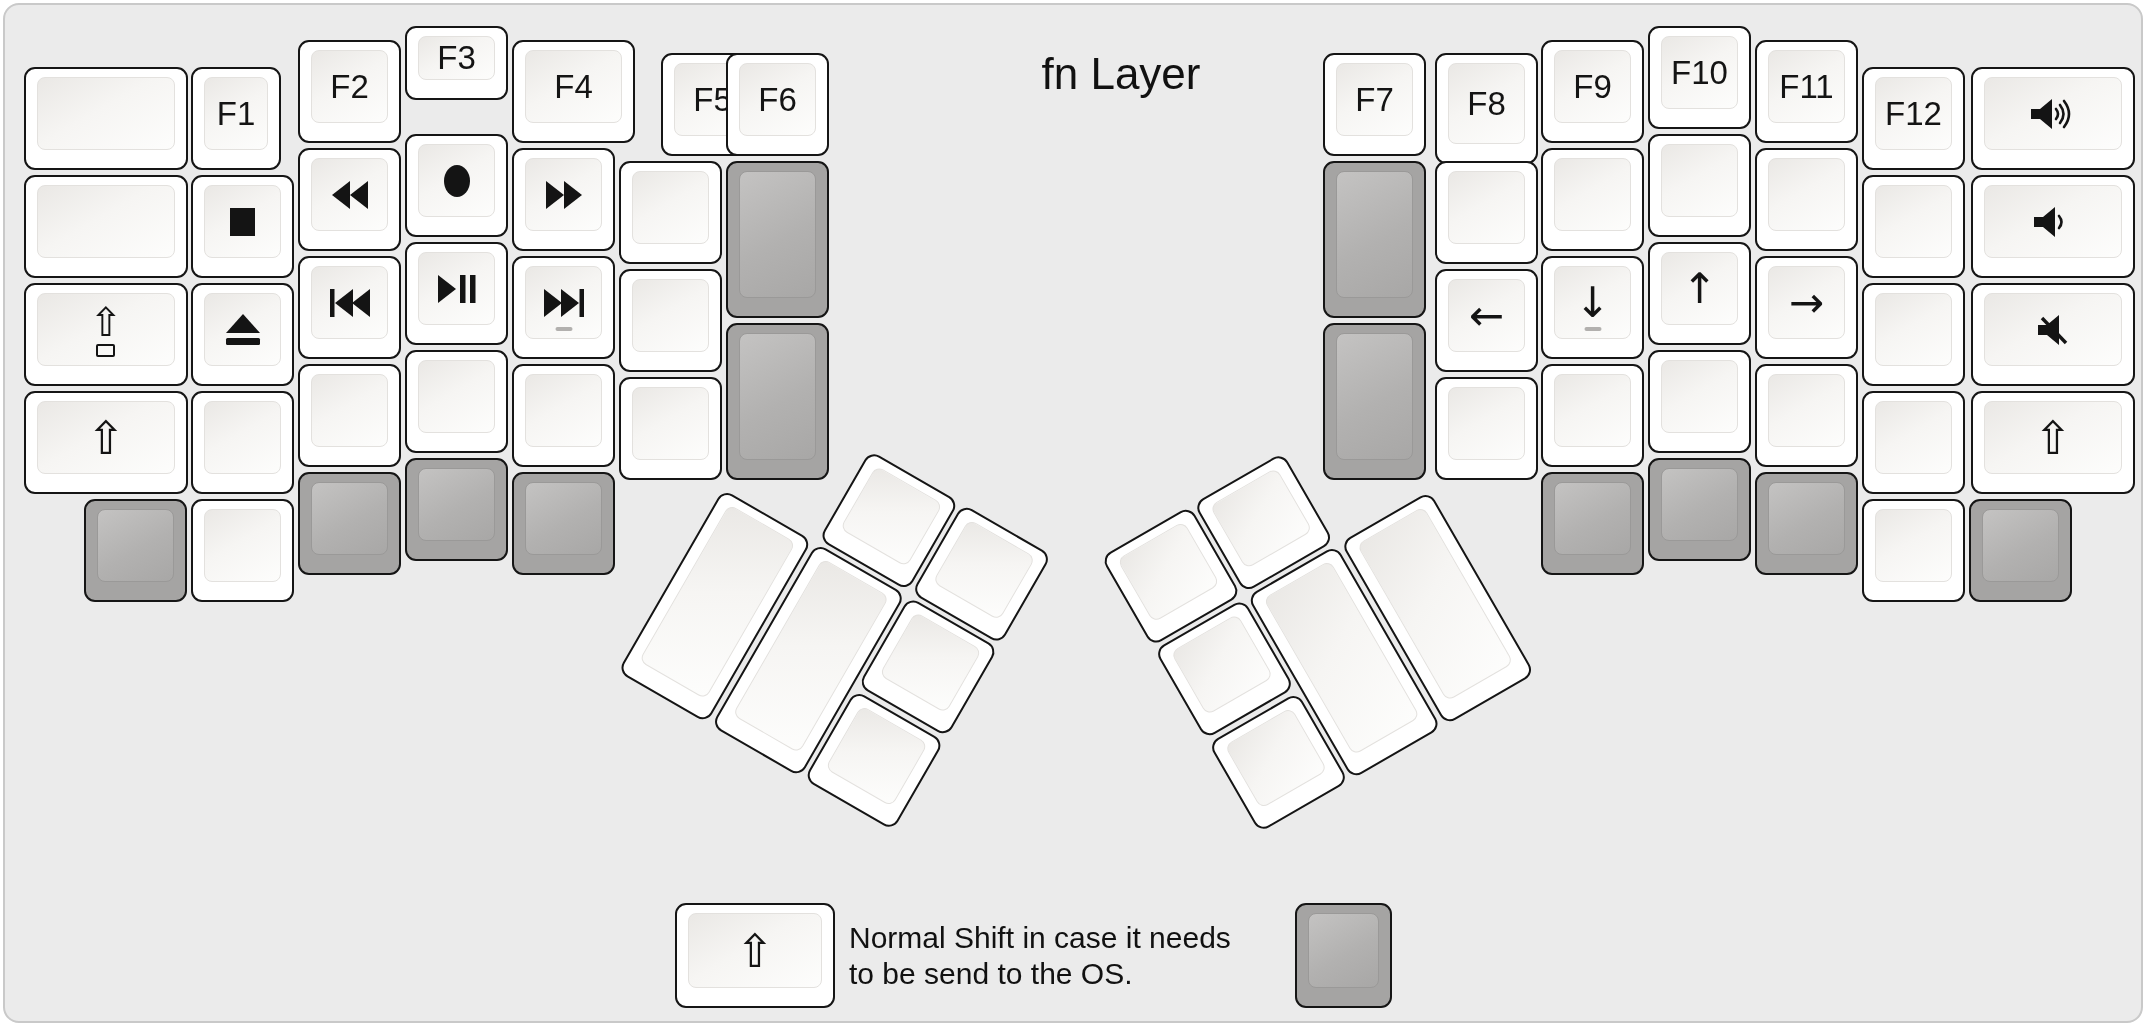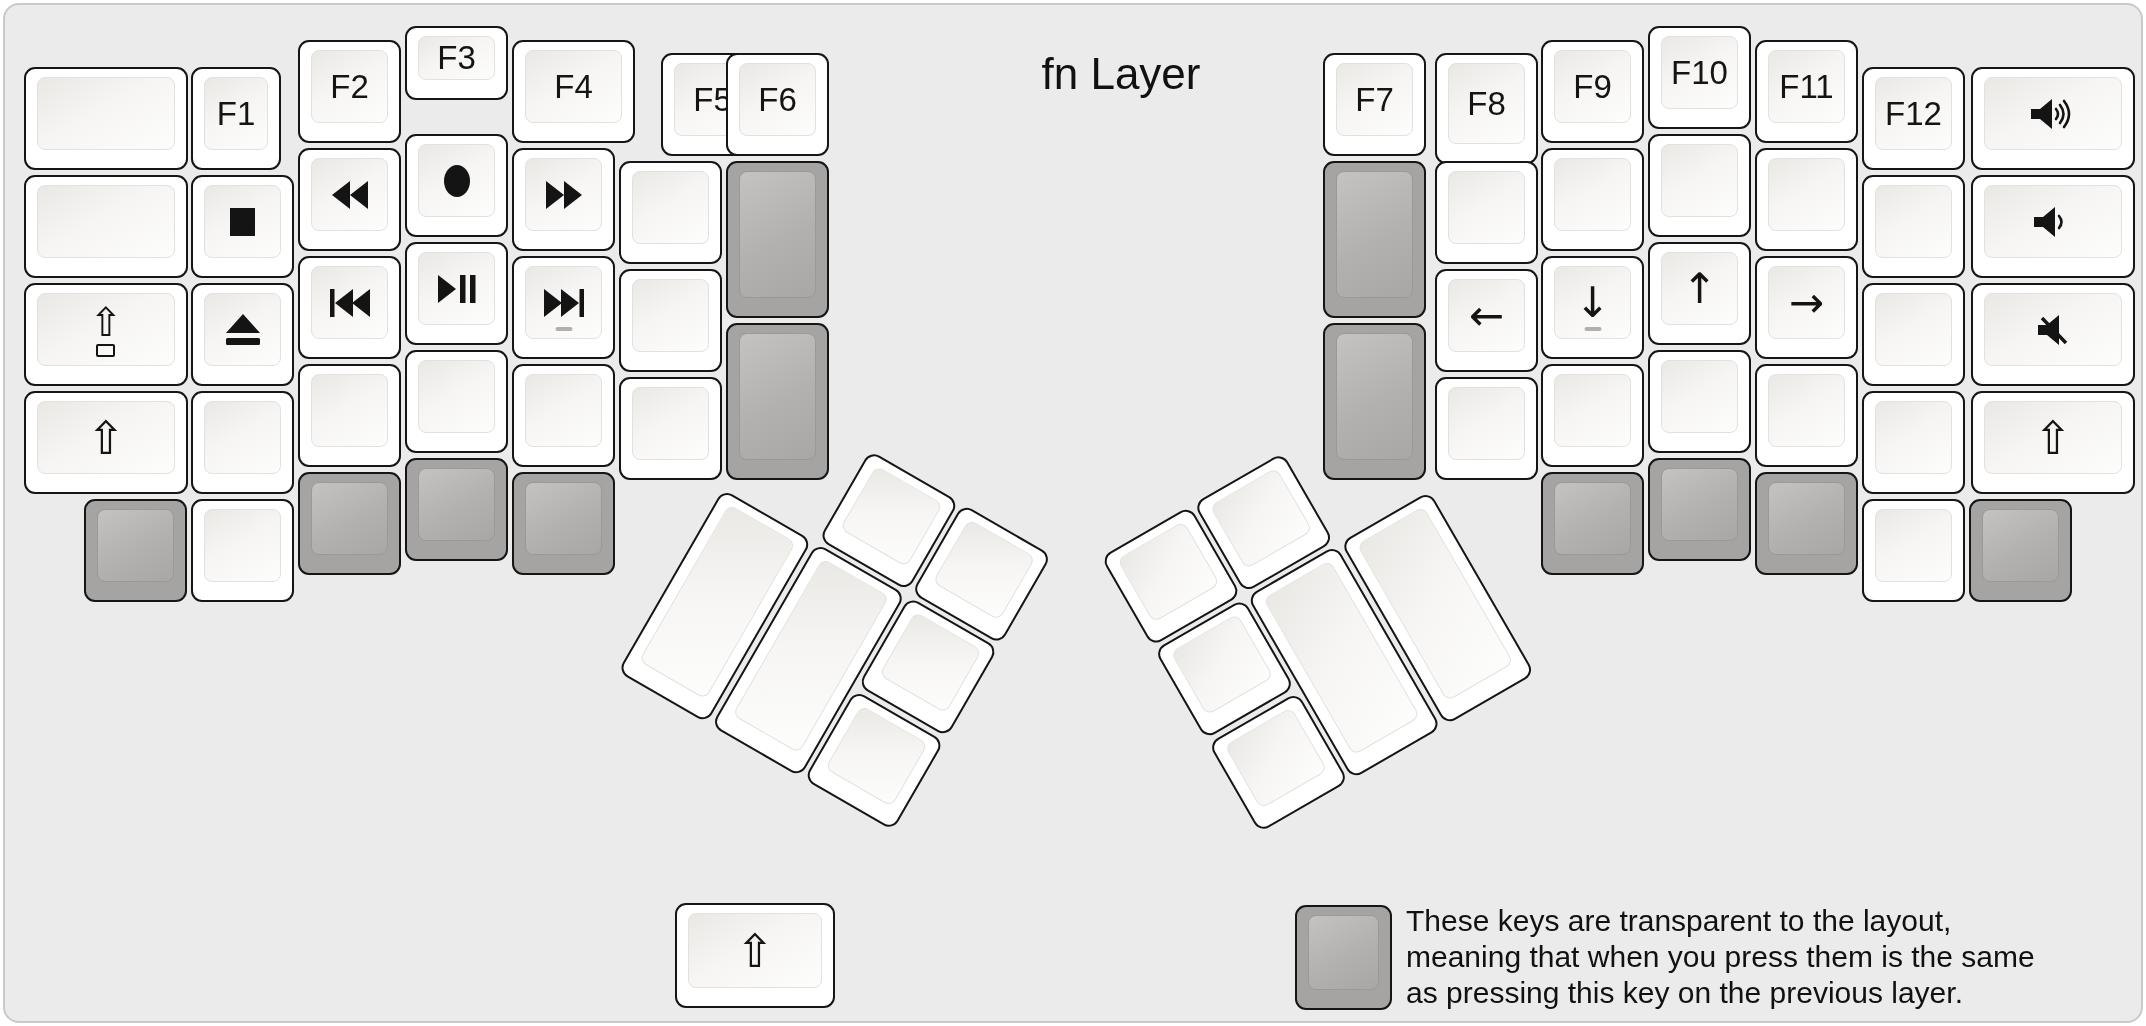--- a/index.html
+++ b/index.html
@@ -399,24 +399,23 @@
     </div>
 
   <div class="legend-item" id="legend-item-1" style="left: 670px; top: 898px;">
     <div class="lkey" id="legend-icon-1">
         <div class="key white" style="left: 0px; top: 0px; width: 160px; height: 105px; position: relative;">
           <div class="cap">
             <span><span class="shiftsym">⇧</span></span>
           </div>
         </div>
       </div>
+    <div class="ltext">Normal Shift in case it needs
+to be send to the OS.</div>
   </div>
   <div class="legend-item" id="legend-item-2" style="left: 1290px; top: 898px;">
     <div class="lkey" id="legend-icon-2">
         <div class="key gray" style="left: 0px; top: 0px; width: 97px; height: 105px; position: relative;">
           <div class="cap"></div>
         </div>
       </div>
-    <div class="ltext">These keys are transparent to the layout,
-meaning that when you press them is the same
-as pressing this key on the previous layer.</div>
   </div>
 </div>
 
 </body></html>

